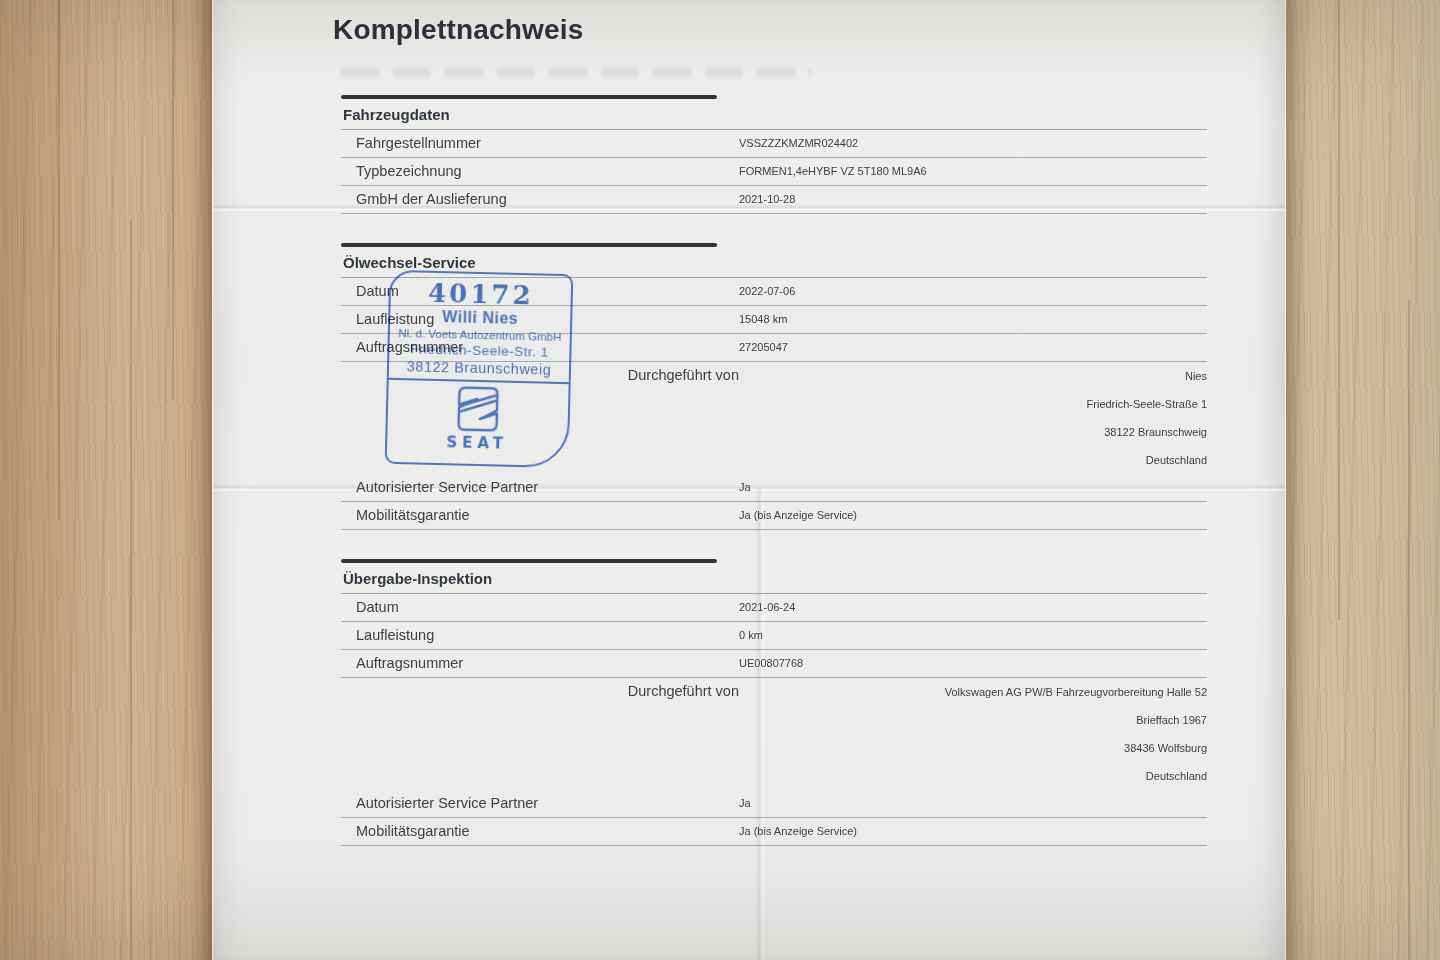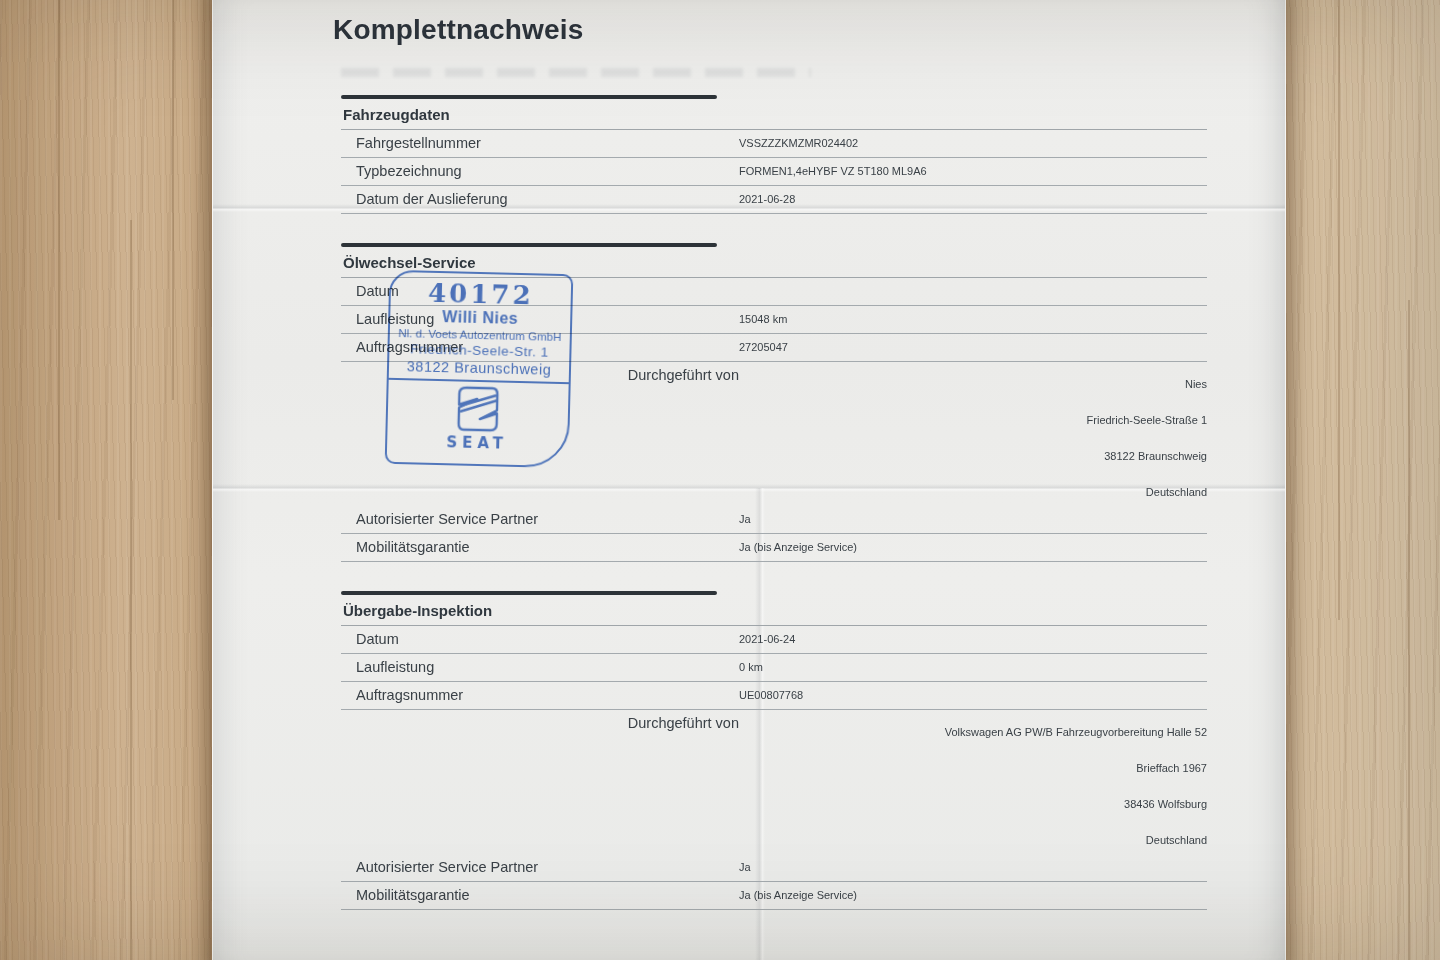--- a/index.html
+++ b/index.html
@@ -40,21 +40,21 @@
   .doc-title{position:absolute;top:14px;left:2px;font-size:28px;font-weight:700;color:#2c343d;letter-spacing:0.2px;}
   .sections{position:absolute;top:95px;left:10px;width:100%;}
   .section{margin-bottom:29px;}
   .sec-bar{width:376px;height:4px;background:#2d3338;border-radius:2px;}
   .sec-heading{font-size:15px;font-weight:700;color:#30383f;padding:7px 0 6px 2px;border-bottom:1px solid #9fa5a9;}
   .row{display:flex;align-items:flex-start;border-bottom:1px solid #a4aaae;}
   .row.no-border{border-bottom:none;text-align:right;}
   .row-label{width:383px;flex:0 0 383px;padding-left:15px;font-size:14.5px;line-height:27px;}
   .row-values{flex:1;font-size:11px;}
   .row-values .val-line{line-height:27px;}
-  .row.multi .row-values .val-line{line-height:28px;margin-top:8px;}
+  .row.multi .row-values .val-line{line-height:28px;}
 
   
   .stamp{
     position:absolute;left:174px;top:284px;width:180px;height:190px;z-index:20;
     color:#3a68c2;transform:rotate(1.4deg);mix-blend-mode:multiply;opacity:0.88;
     border:2.5px solid #3f6dc4;border-radius:24px 10px 44px 10px;
     text-align:center;filter:blur(0.2px);
   }
   .stamp .st-number{font-size:26px;font-weight:700;letter-spacing:3px;margin-top:5px;font-family:"DejaVu Serif","Liberation Serif",serif;}
   .stamp .st-name{font-size:16px;font-weight:700;margin-top:0px;letter-spacing:0.5px;}
@@ -92,31 +92,34 @@
               <div class="val-line">VSSZZZKMZMR024402</div>
             </div>
           </div>
           <div class="row">
             <div class="row-label">Typbezeichnung</div>
             <div class="row-values">
               <div class="val-line">FORMEN1,4eHYBF VZ 5T180 ML9A6</div>
             </div>
           </div>
           <div class="row">
-            <div class="row-label">Datum der Auslieferung</div>
-            <div class="row-values">
-              <div class="val-line">2021-06-28</div>
+            <div class="row-label">GmbH der Auslieferung</div>
+            <div class="row-values">
+              <div class="val-line">2021-10-28</div>
             </div>
           </div>
         </div>
         <div class="section">
           <div class="sec-bar"></div>
           <div class="sec-heading">Ölwechsel-Service</div>
           <div class="row">
             <div class="row-label">Datum</div>
+            <div class="row-values">
+              <div class="val-line">2022-07-06</div>
+            </div>
           </div>
           <div class="row">
             <div class="row-label">Laufleistung</div>
             <div class="row-values">
               <div class="val-line">15048 km</div>
             </div>
           </div>
           <div class="row">
             <div class="row-label">Auftragsnummer</div>
             <div class="row-values">

